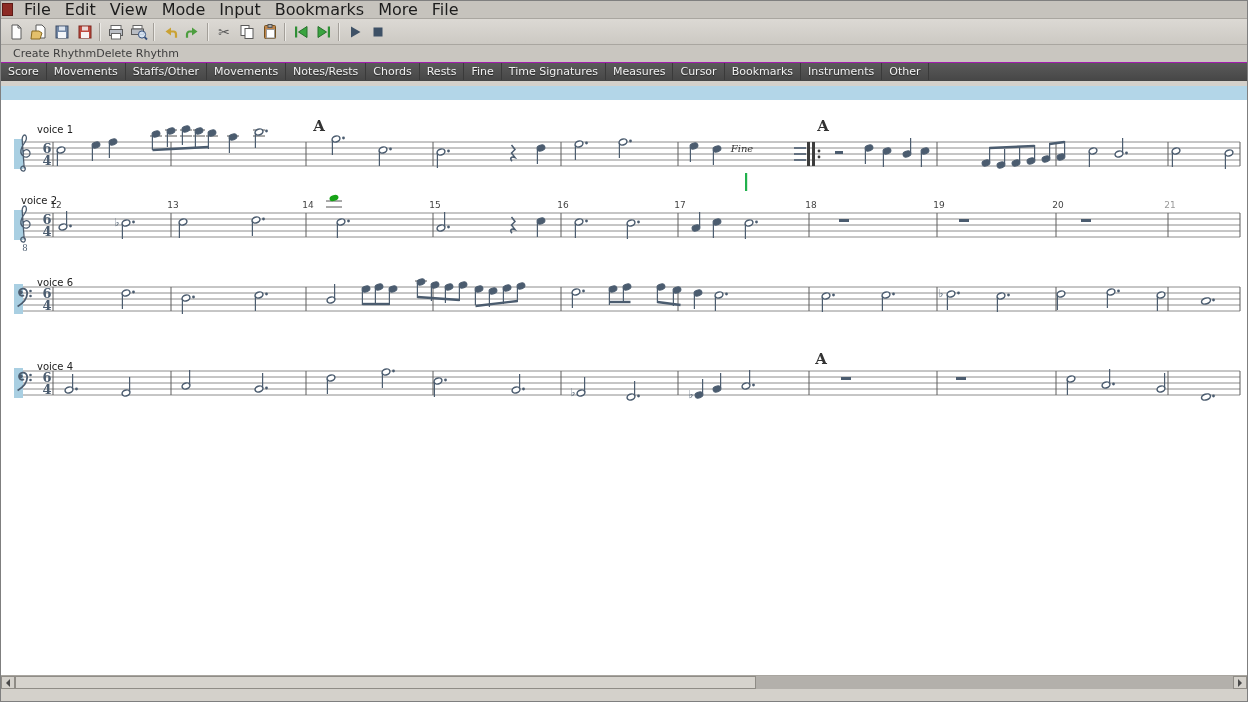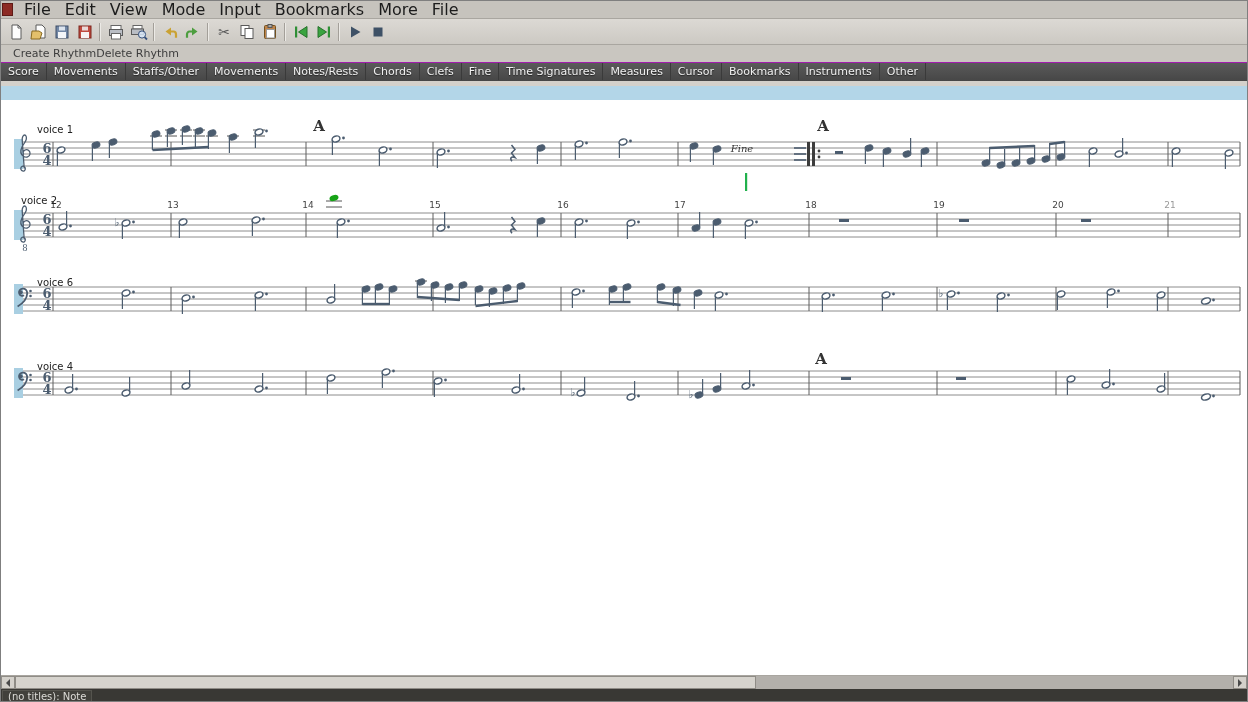--- a/index.html
+++ b/index.html
@@ -149,21 +149,21 @@
     <span class="rbtn">Create Rhythm</span>
     <span class="rbtn">Delete Rhythm</span>
   </div>
   <div id="tabbar">
       <span class="tab-item">Score</span>
       <span class="tab-item">Movements</span>
       <span class="tab-item">Staffs/Other</span>
       <span class="tab-item">Movements</span>
       <span class="tab-item">Notes/Rests</span>
       <span class="tab-item">Chords</span>
-      <span class="tab-item">Clefs</span>
+      <span class="tab-item">Rests</span>
       <span class="tab-item">Fine</span>
       <span class="tab-item">Time Signatures</span>
       <span class="tab-item">Measures</span>
       <span class="tab-item">Cursor</span>
       <span class="tab-item">Bookmarks</span>
       <span class="tab-item">Instruments</span>
       <span class="tab-item">Other</span>
     </div>
 
   <div id="scorearea">
@@ -548,16 +548,13 @@
         <div class="tri-left"></div>
       </div>
     <div class="strack">
       <div class="sthumb" style="width: 741px;"></div>
     </div>
     <div class="sbtn">
         <div class="tri-right"></div>
       </div>
   </div>
 
-  <div id="statusbar">
-    <span class="status-cell">(no titles): Note</span>
-  </div>
 </div>
 
 </body></html>

